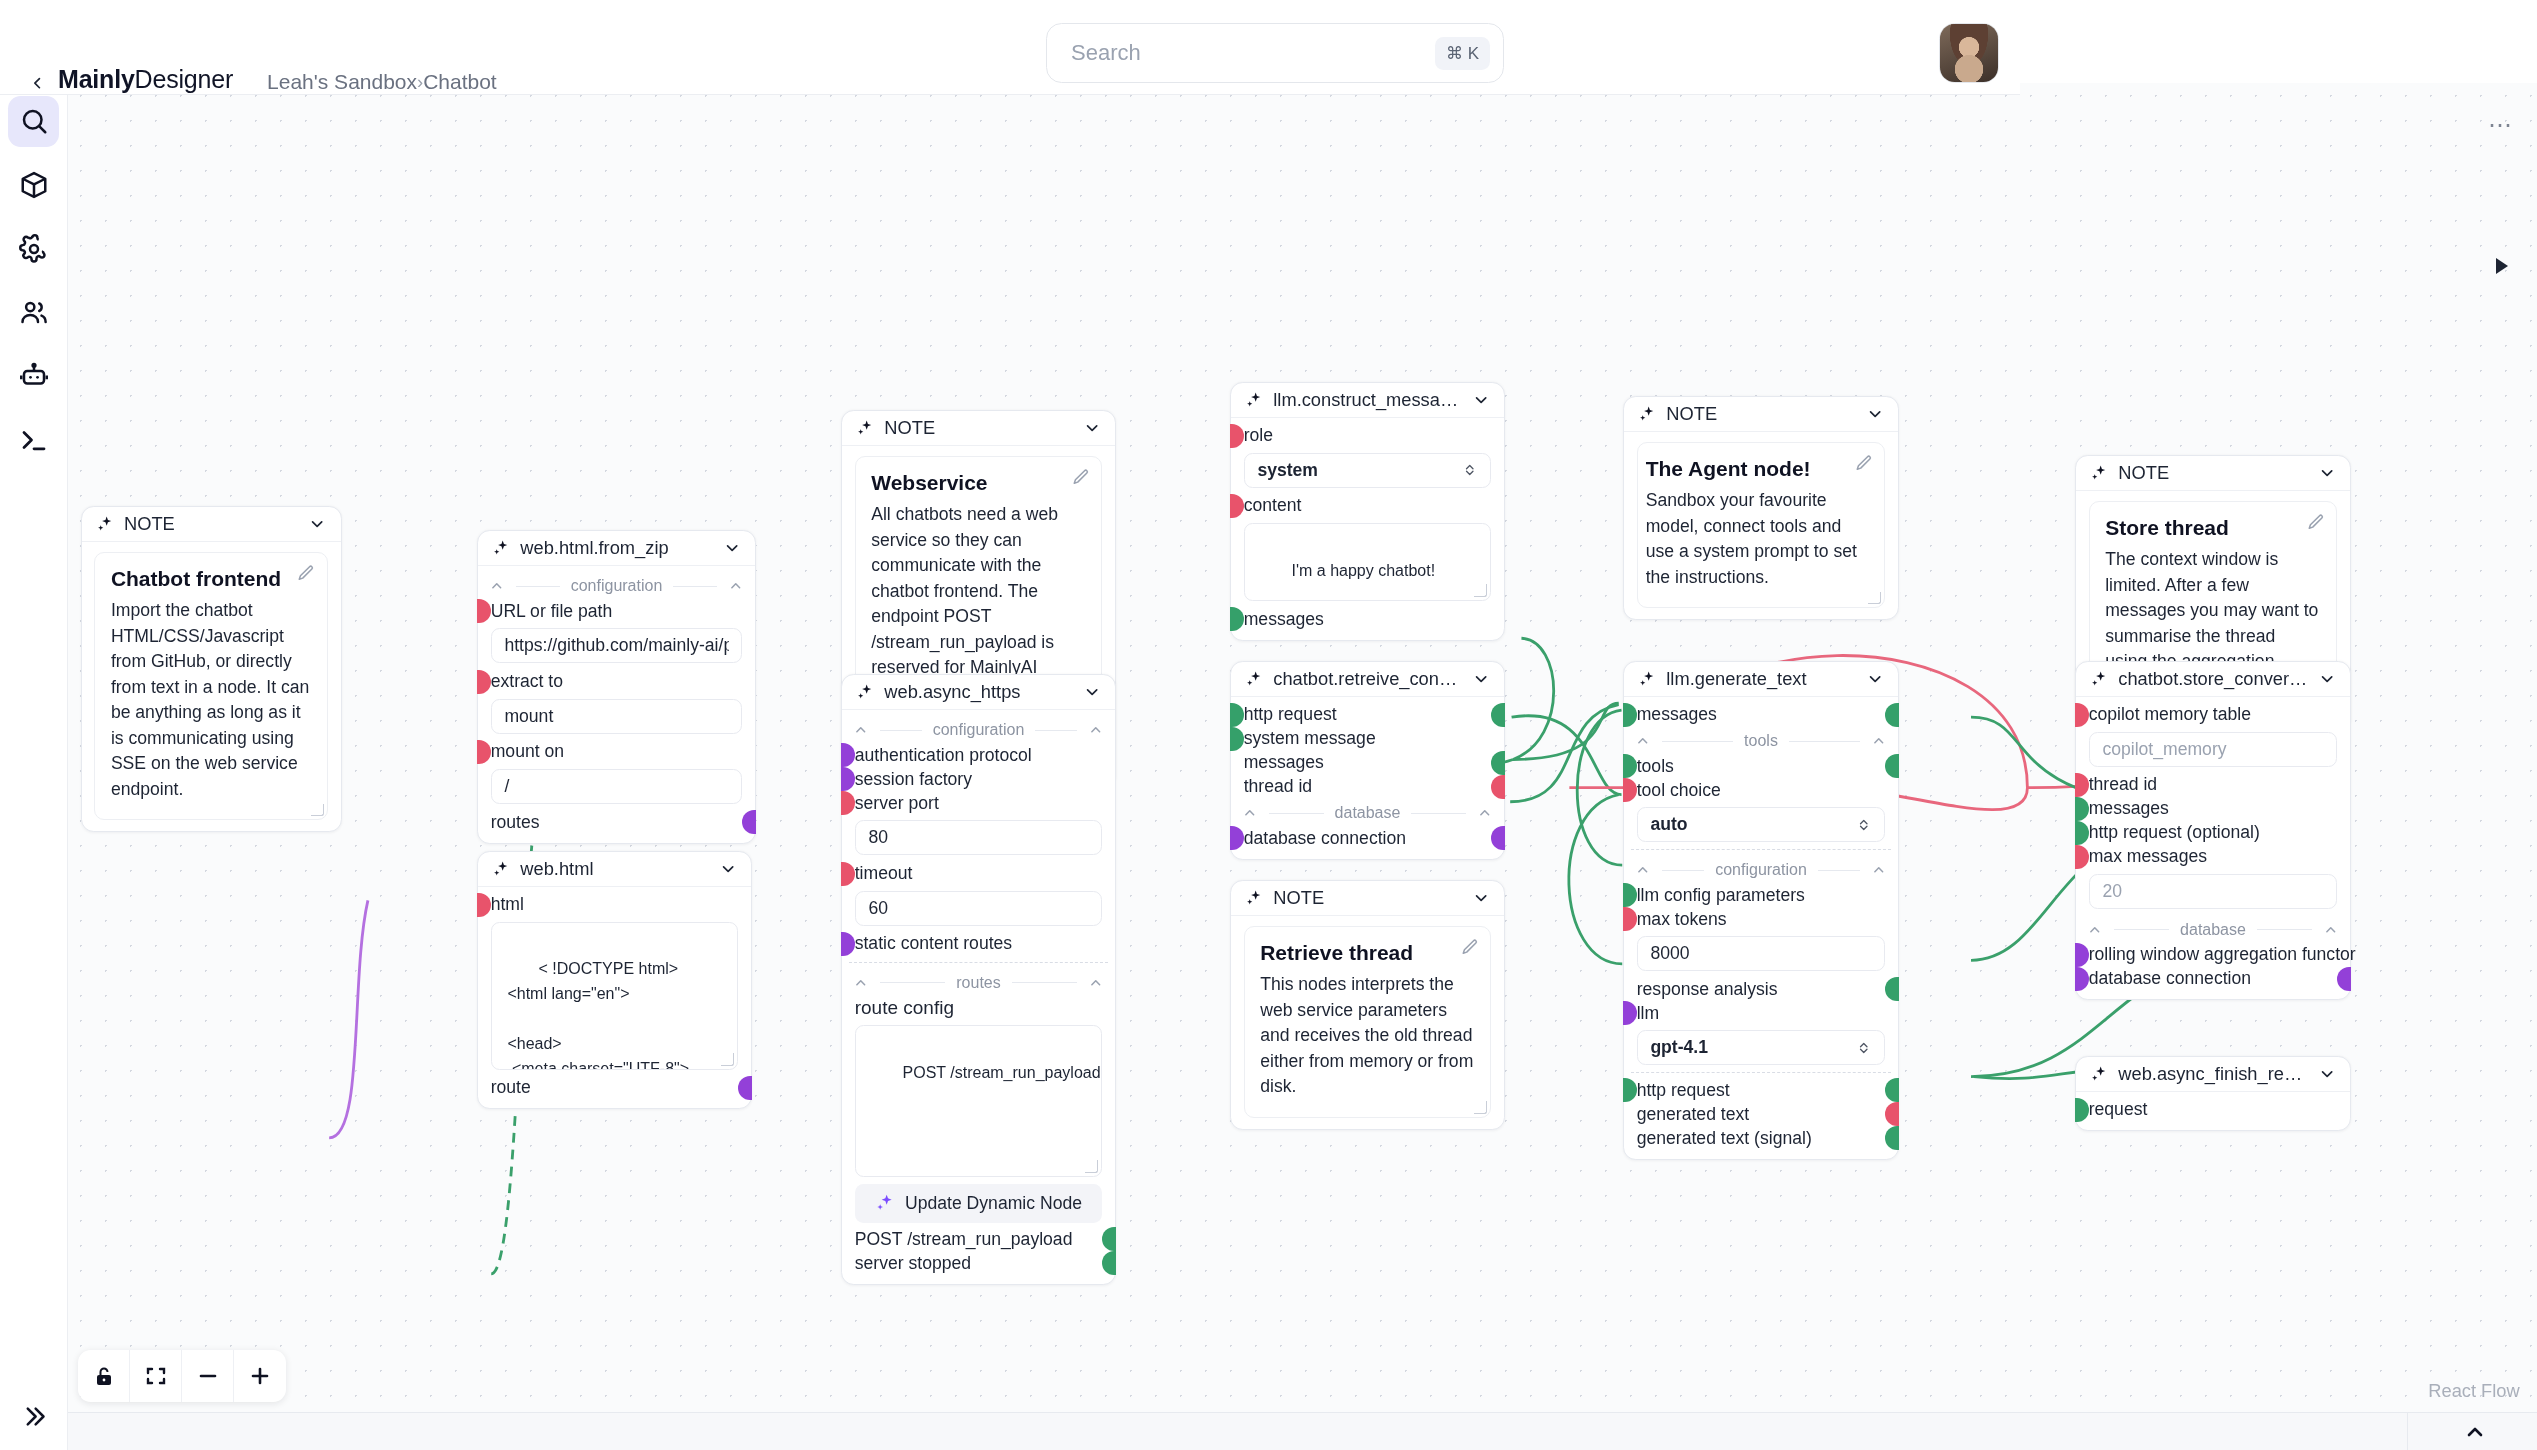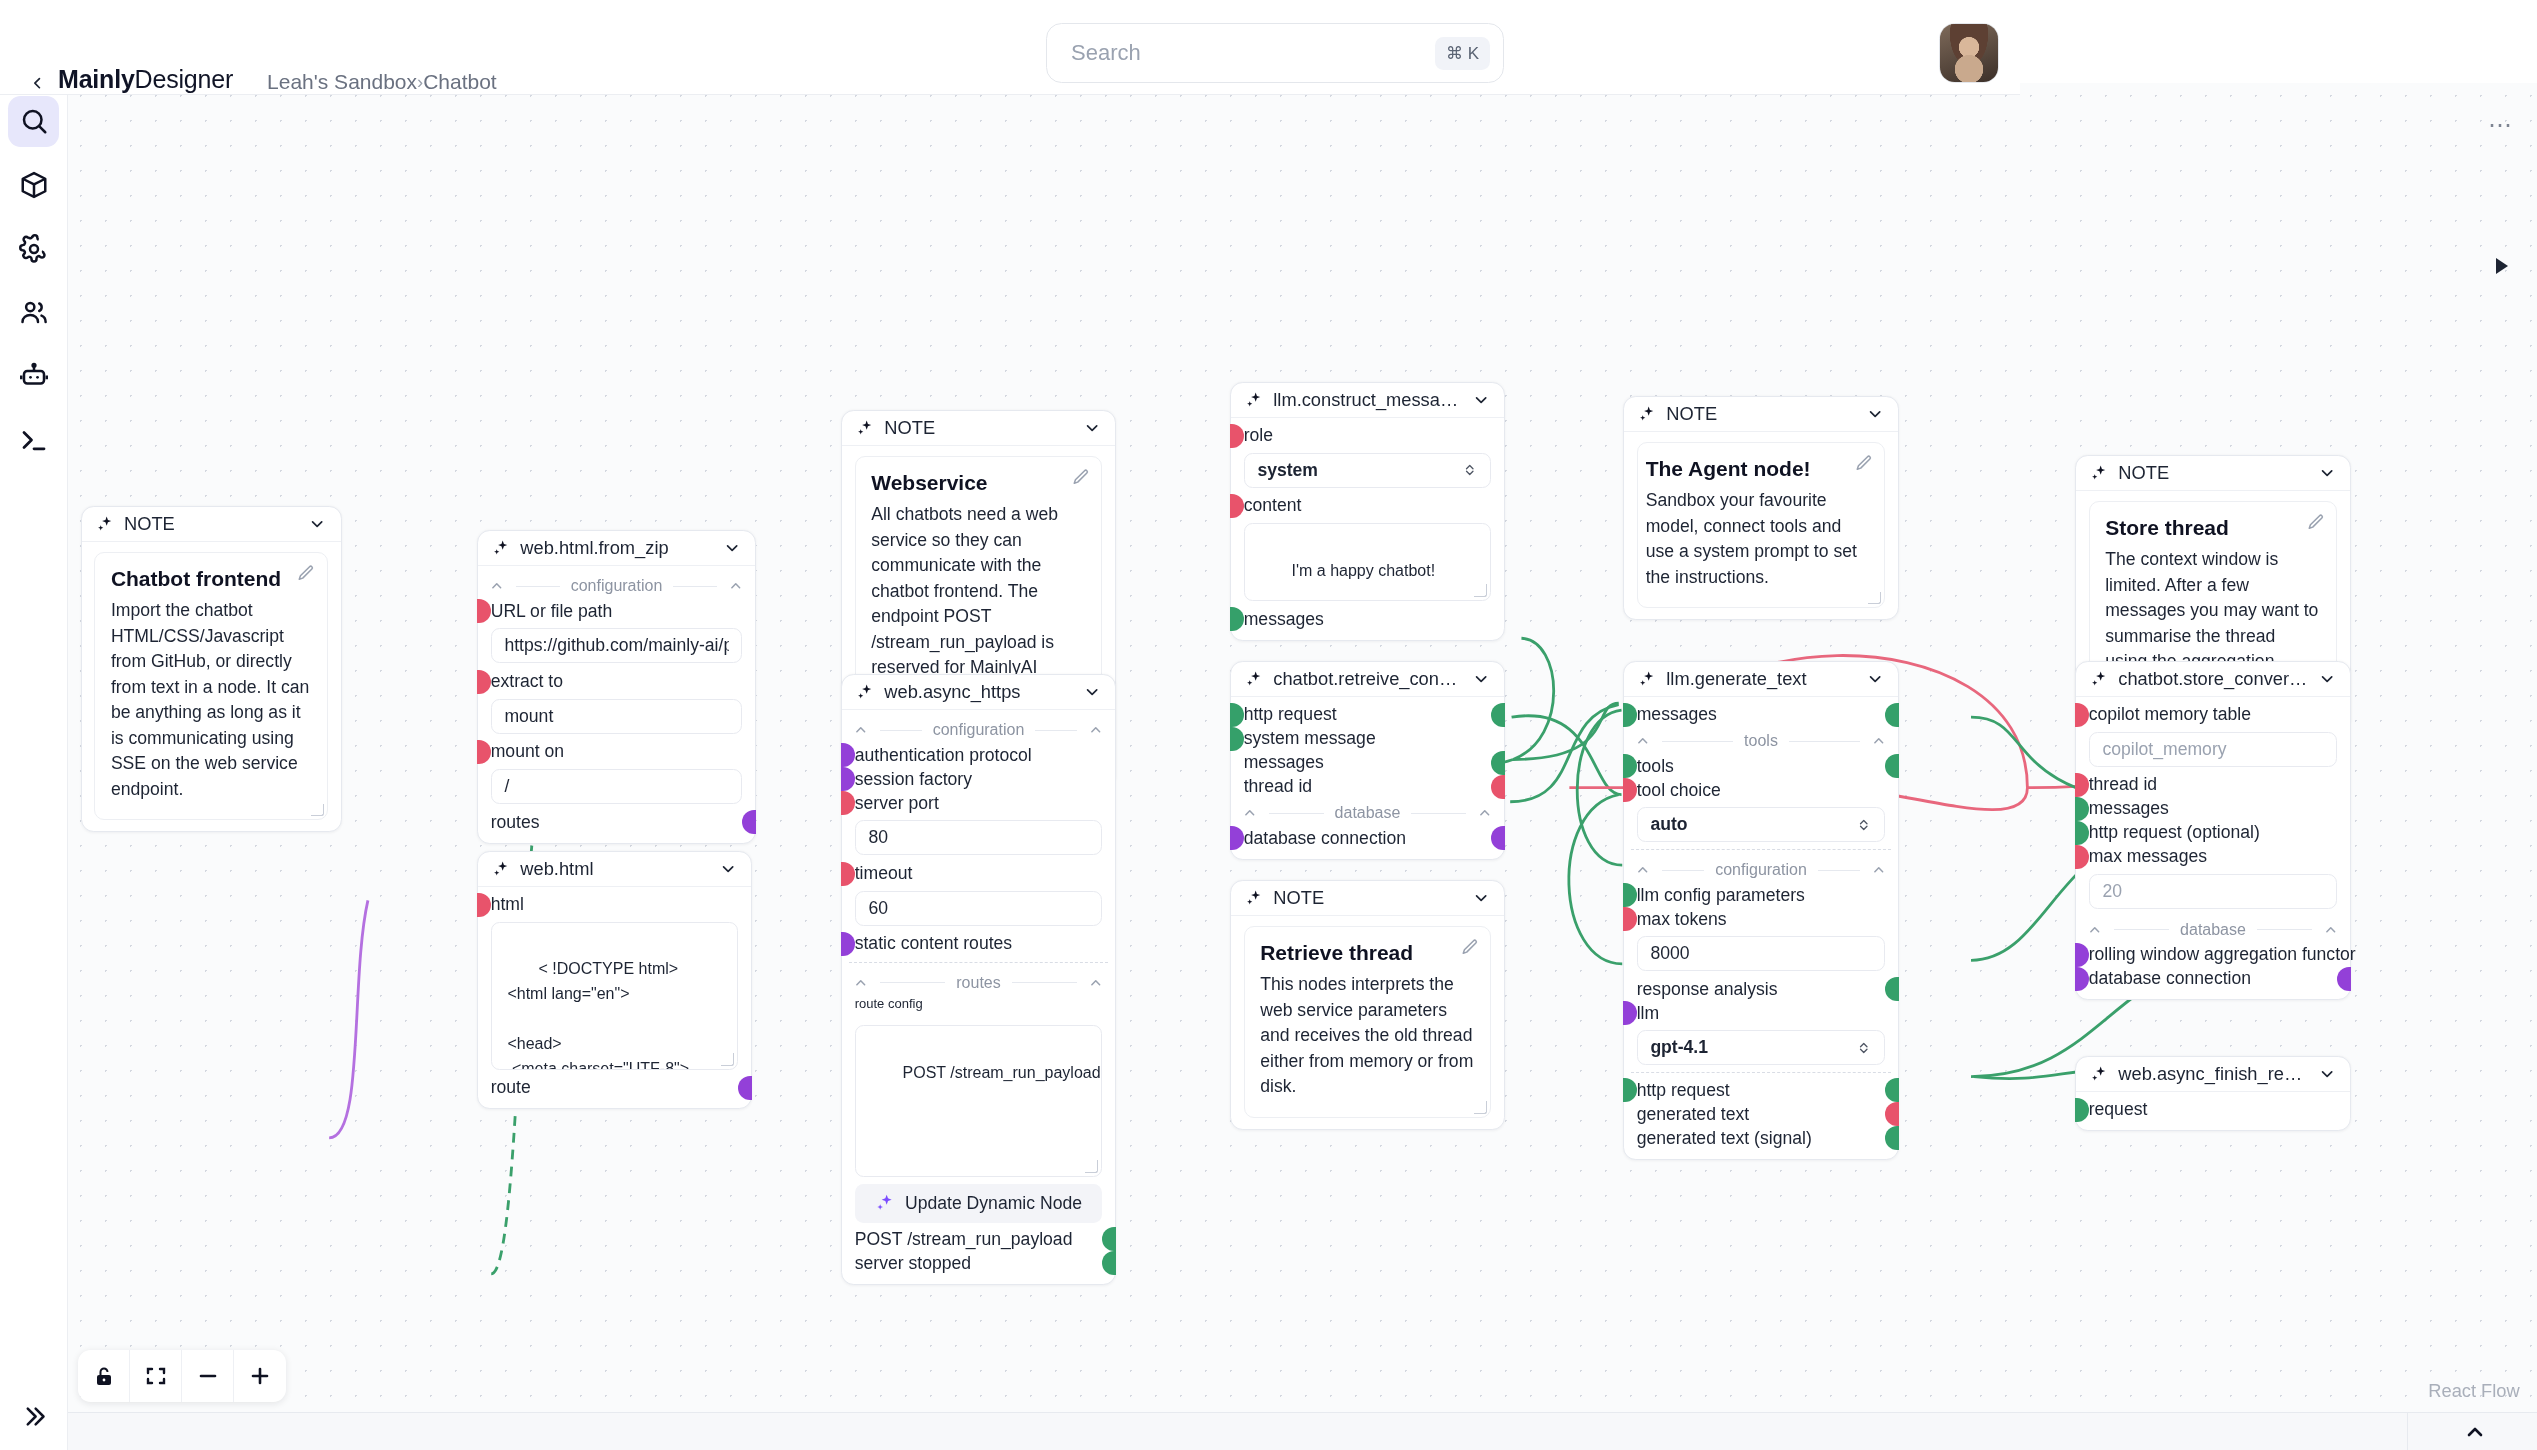--- a/index.html
+++ b/index.html
@@ -160,22 +160,22 @@
   }
   .sect{
     display:flex; align-items:center; gap:11px; padding:5.6px 11.3px 4.2px 11.3px;
     font-size:16px; color:#8d94a2;
   }
   .sect .line{ flex:1; height:0.7px; background:#e6e9ef; }
   .sect .cv{ width:15.5px; height:15.5px; color:#9aa2b0; cursor:pointer;}
   .dashsep{ border-top:0.7px dashed #d9dde5; margin:5.6px 7px; }
 
   .plain-row{
-    height:24px; display:flex; padding-left:12.7px;
-    font-size:13px; color:#1d2433; white-space:nowrap; position:relative;
+    height:24px; display:flex; align-items:center; padding-left:12.7px;
+    font-size:19px; color:#1d2433; white-space:nowrap; position:relative;
   }
 
   .btn-dyn{
     margin:7px 12.7px 4.2px 12.7px; height:39px; background:#f3f4f8; border-radius:8.5px;
     display:flex; align-items:center; justify-content:center; gap:10px;
     font-size:17.6px; color:#1d2433; cursor:pointer;
   }
   .btn-dyn svg{ width:20px; height:20px; }
 
   

